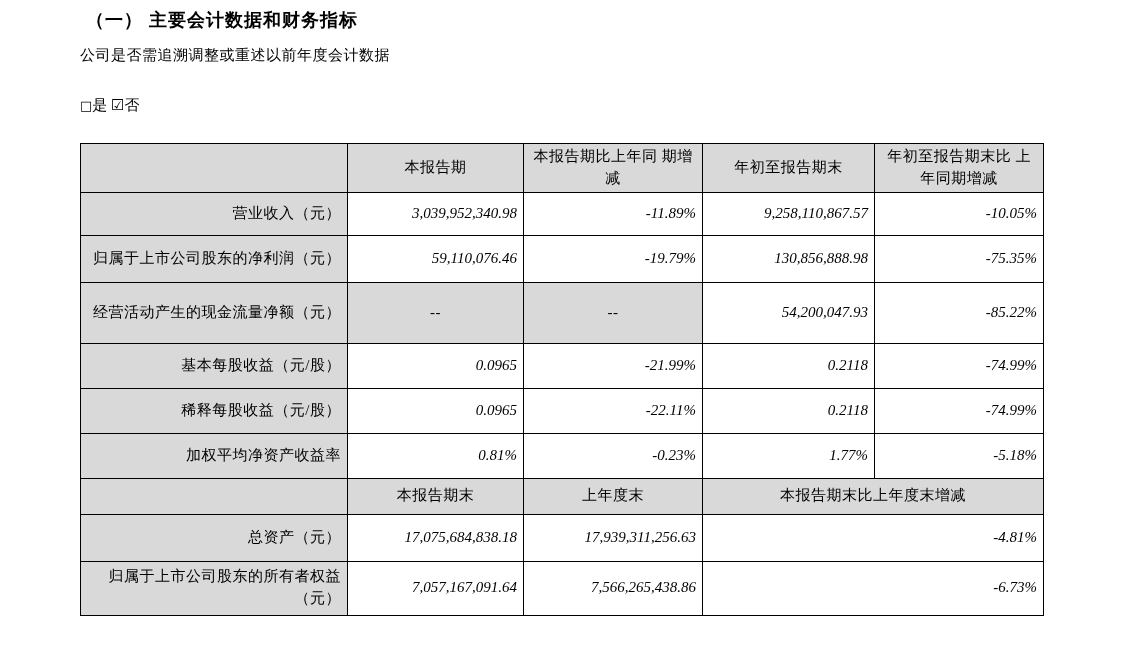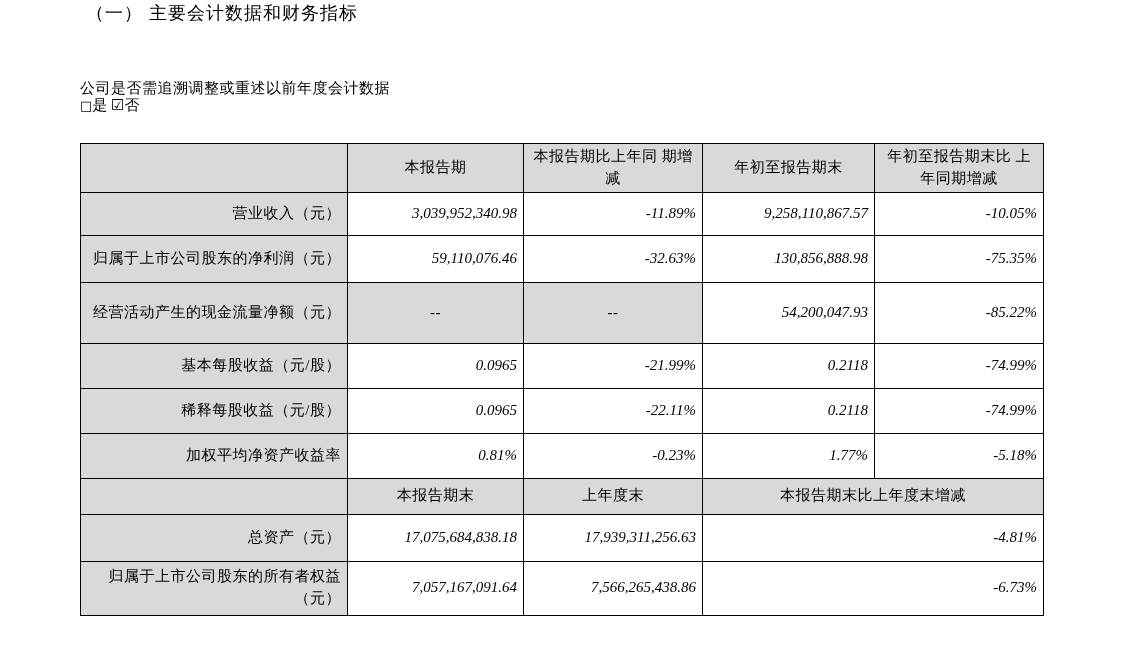--- a/index.html
+++ b/index.html
@@ -7,32 +7,32 @@
     position: relative;
     width: 1146px;
     height: 664px;
     background: #ffffff;
     font-family: "Liberation Serif", "DejaVu Serif", serif;
     color: #000000;
   }
   .section-title {
     position: absolute;
     left: 86px;
-    top: 1px;
+    top: 8px;
     font-family: "Liberation Sans", "DejaVu Sans", sans-serif;
-    font-weight: 400;
+    font-weight: 700;
     font-size: 18px;
     letter-spacing: 1px;
     color: #000000;
     white-space: nowrap;
   }
   .question-line {
     position: absolute;
     left: 80px;
-    top: 79px;
+    top: 46px;
     font-size: 15px;
     letter-spacing: 0.5px;
     white-space: nowrap;
     text-align: center;
   }
   .check-line {
     position: absolute;
     left: 80px;
     top: 96px;
     font-size: 15px;
@@ -102,21 +102,21 @@
       <td class="shaded label">营业收入（元）</td>
       <td class="num">3,039,952,340.98</td>
       <td class="num">-11.89%</td>
       <td class="num">9,258,110,867.57</td>
       <td class="num">-10.05%</td>
     </tr>
 
     <tr style="height:47px">
       <td class="shaded label">归属于上市公司股东的净利润（元）</td>
       <td class="num">59,110,076.46</td>
-      <td class="num">-32.63%</td>
+      <td class="num">-19.79%</td>
       <td class="num">130,856,888.98</td>
       <td class="num">-75.35%</td>
     </tr>
 
 
     <tr style="height:61px">
       <td class="shaded label">经营活动产生的现金流量净额（元）</td>
       <td class="shaded ctr">--</td>
       <td class="shaded ctr">--</td>
       <td class="num">54,200,047.93</td>

